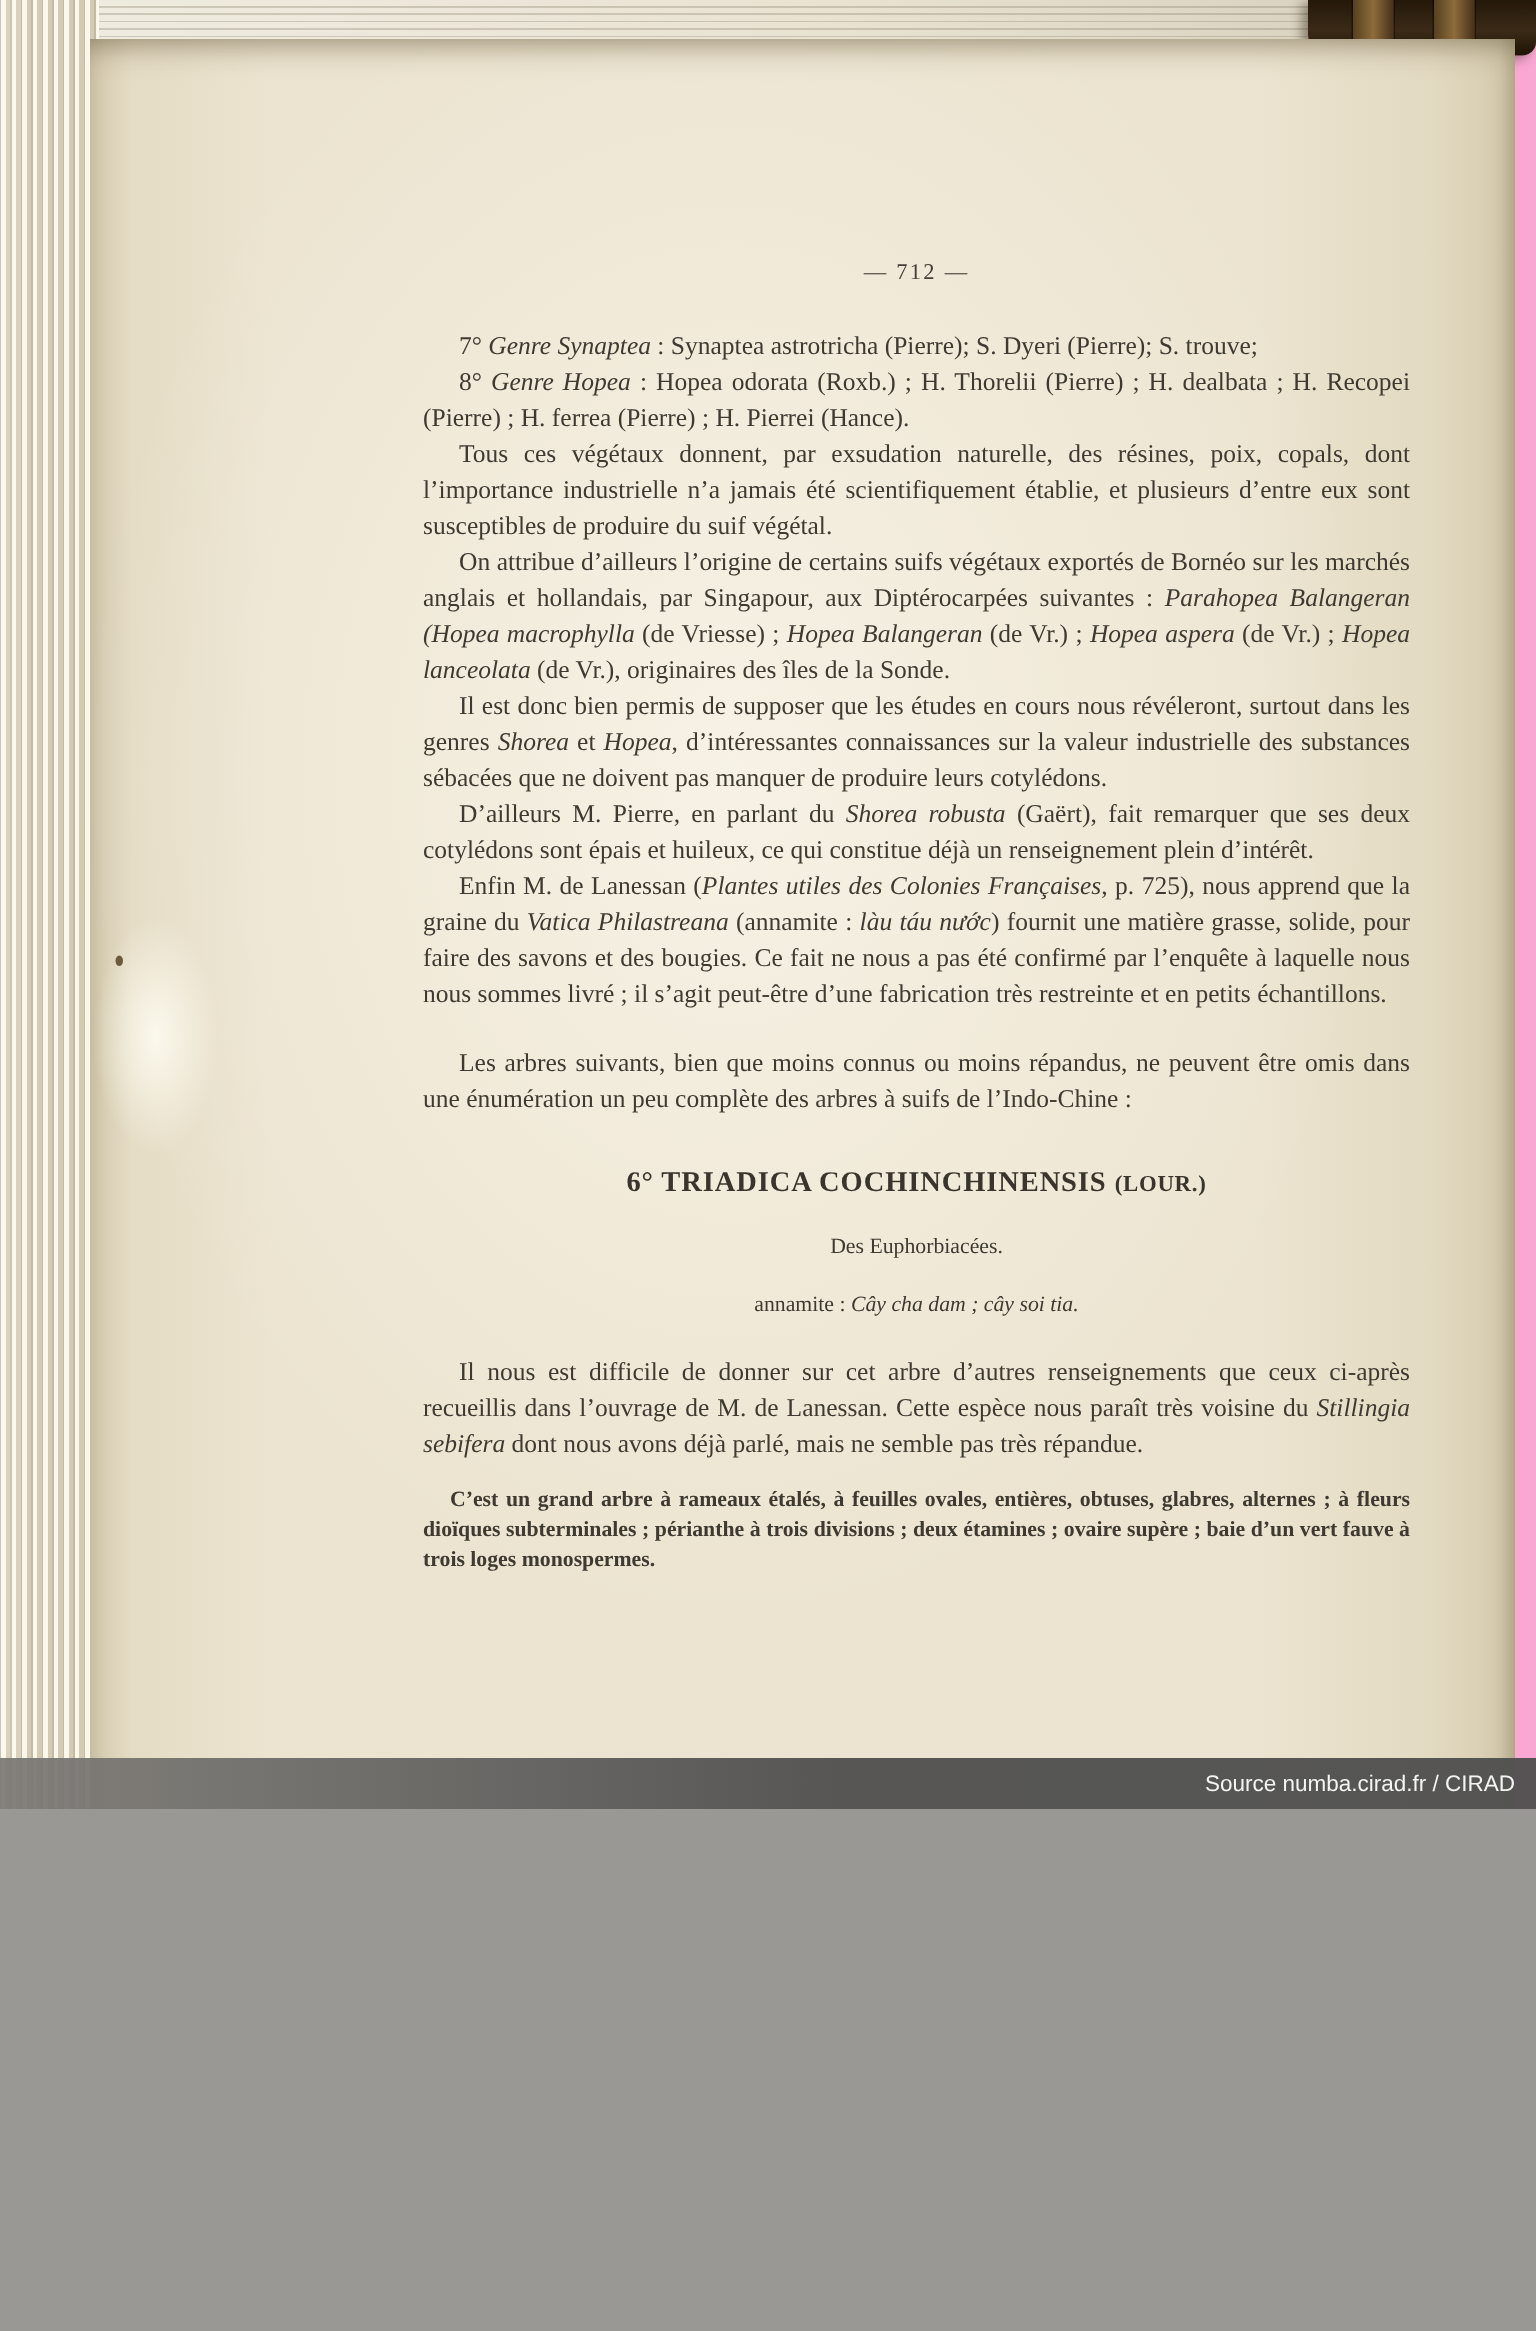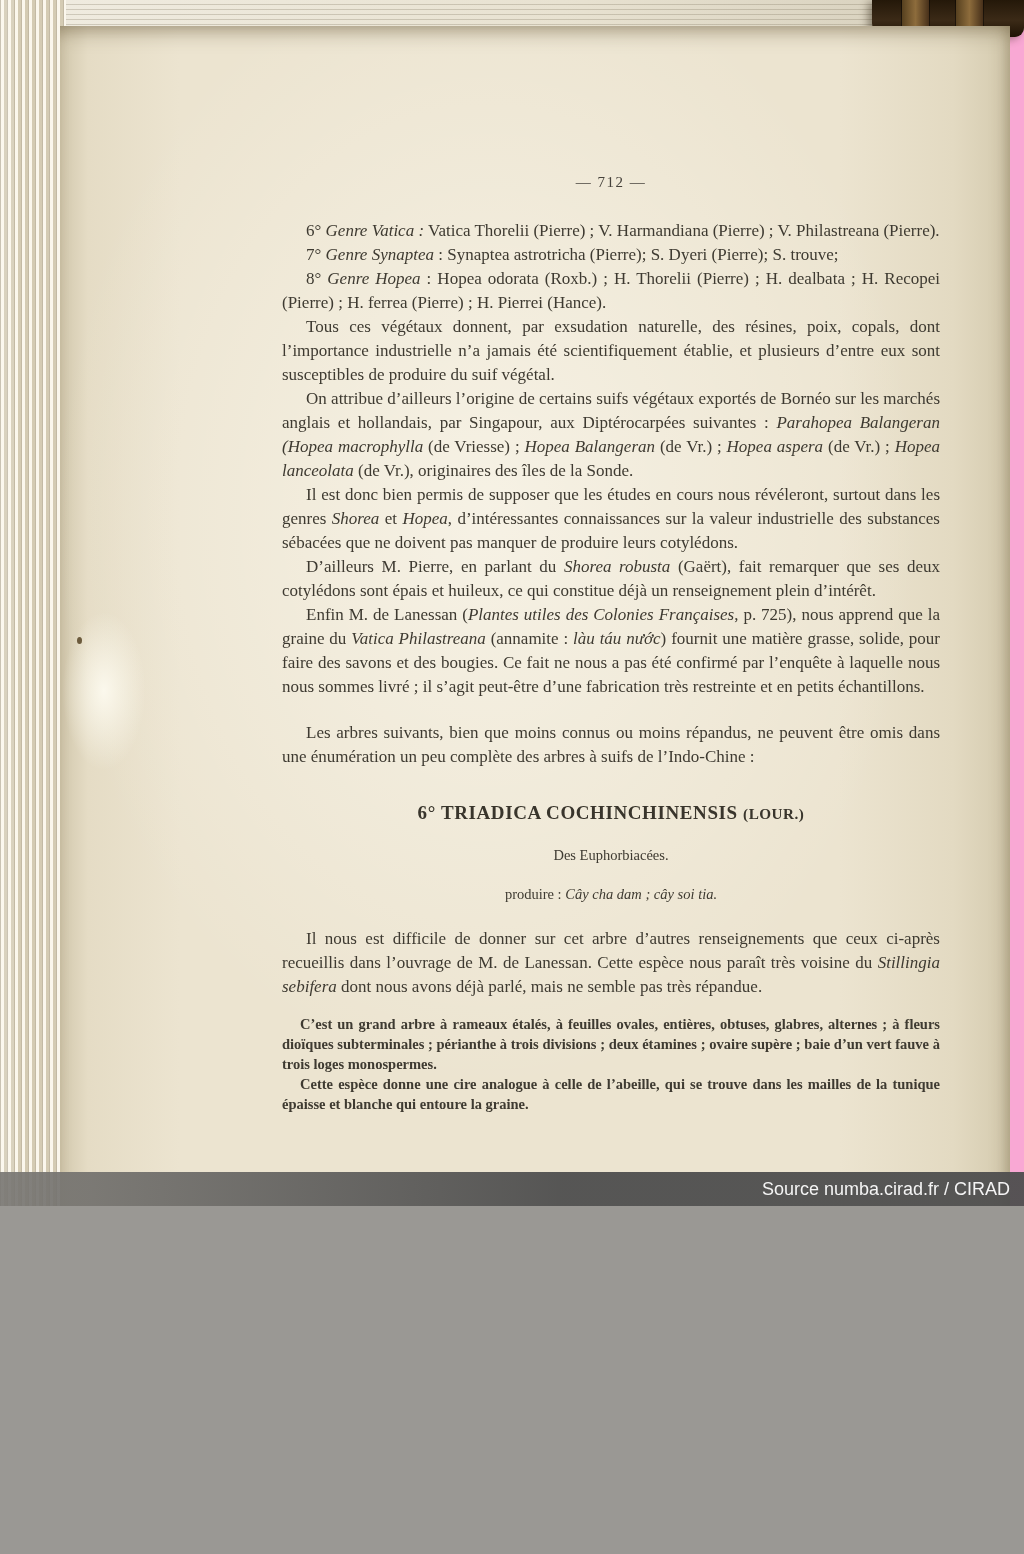--- a/index.html
+++ b/index.html
@@ -91,21 +91,21 @@
   .sm { font-size:0.8em; letter-spacing:0.5px; }
   
   .source-bar {
     position:absolute; left:0; right:0; bottom:0; height:34px;
     background:linear-gradient(90deg, rgba(122,120,116,0.92), rgba(78,78,78,0.95) 55%);
     display:flex; align-items:center; justify-content:flex-end;
     padding-right:14px; box-sizing:border-box;
   }
   .source-bar span {
     color:#f4f4f4; font-family:"Liberation Sans","DejaVu Sans",sans-serif;
-    font-size:18px;
+    font-size:15px;
     text-align:center;
   }
 </style>
 </head>
 <body>
 
 <div class="scan">
 
   <div class="top-edge"></div>
   <div class="left-edge"></div>
@@ -117,34 +117,32 @@
 
   <div class="page">
     <div class="stain-light"></div>
     <div class="stain-dark"></div>
     <div class="speck"></div>
   </div>
 
   <div class="content">
     <p class="page-number">— 712 —</p>
 
-  <p class="para body"><span>6° </span><span class="it">Genre Vatica :</span><span> Vatica Thorelii (Pierre) ; V. Harmandiana (Pierre) ; V. Philastreana (Pierre).</span></p>
       <p class="para body"><span>7° </span><span class="it">Genre Synaptea</span><span> : Synaptea astrotricha (Pierre); S. Dyeri (Pierre); S. trouve;</span></p>
       <p class="para body"><span>8° </span><span class="it">Genre Hopea</span><span> : Hopea odorata (Roxb.) ; H. Thorelii (Pierre) ; H. dealbata ; H. Recopei (Pierre) ; H. ferrea (Pierre) ; H. Pierrei (Hance).</span></p>
       <p class="para body"><span>Tous ces végétaux donnent, par exsudation naturelle, des résines, poix, copals, dont l’importance industrielle n’a jamais été scientifiquement établie, et plusieurs d’entre eux sont susceptibles de produire du suif végétal.</span></p>
       <p class="para body"><span>On attribue d’ailleurs l’origine de certains suifs végétaux exportés de Bornéo sur les marchés anglais et hollandais, par Singapour, aux Diptérocarpées suivantes : </span><span class="it">Parahopea Balangeran (Hopea macrophylla</span><span> (de Vriesse) ; </span><span class="it">Hopea Balangeran</span><span> (de Vr.) ; </span><span class="it">Hopea aspera</span><span> (de Vr.) ; </span><span class="it">Hopea lanceolata</span><span> (de Vr.), originaires des îles de la Sonde.</span></p>
       <p class="para body"><span>Il est donc bien permis de supposer que les études en cours nous révéleront, surtout dans les genres </span><span class="it">Shorea</span><span> et </span><span class="it">Hopea</span><span>, d’intéressantes connaissances sur la valeur industrielle des substances sébacées que ne doivent pas manquer de produire leurs cotylédons.</span></p>
       <p class="para body"><span>D’ailleurs M. Pierre, en parlant du </span><span class="it">Shorea robusta</span><span> (Gaërt), fait remarquer que ses deux cotylédons sont épais et huileux, ce qui constitue déjà un renseignement plein d’intérêt.</span></p>
       <p class="para body"><span>Enfin M. de Lanessan (</span><span class="it">Plantes utiles des Colonies Françaises</span><span>, p. 725), nous apprend que la graine du </span><span class="it">Vatica Philastreana</span><span> (annamite : </span><span class="it">làu táu nước</span><span>) fournit une matière grasse, solide, pour faire des savons et des bougies. Ce fait ne nous a pas été confirmé par l’enquête à laquelle nous nous sommes livré ; il s’agit peut-être d’une fabrication très restreinte et en petits échantillons.</span></p>
       <p class="para body spaced"><span>Les arbres suivants, bien que moins connus ou moins répandus, ne peuvent être omis dans une énumération un peu complète des arbres à suifs de l’Indo-Chine :</span></p>
       <p class="para heading"><span>6° TRIADICA COCHINCHINENSIS </span><span class="sm">(LOUR.)</span></p>
       <p class="para subline"><span>Des Euphorbiacées.</span></p>
-      <p class="para annamite-line"><span>produire : </span><span class="it">Cây cha dam ; cây soi tia.</span></p>
+      <p class="para annamite-line"><span>annamite : </span><span class="it">Cây cha dam ; cây soi tia.</span></p>
       <p class="para body"><span>Il nous est difficile de donner sur cet arbre d’autres renseignements que ceux ci-après recueillis dans l’ouvrage de M. de Lanessan. Cette espèce nous paraît très voisine du </span><span class="it">Stillingia sebifera</span><span> dont nous avons déjà parlé, mais ne semble pas très répandue.</span></p>
       <p class="para small first"><span>C’est un grand arbre à rameaux étalés, à feuilles ovales, entières, obtuses, glabres, alternes ; à fleurs dioïques subterminales ; périanthe à trois divisions ; deux étamines ; ovaire supère ; baie d’un vert fauve à trois loges monospermes.</span></p>
-      <p class="para small"><span>Cette espèce donne une cire analogue à celle de l’abeille, qui se trouve dans les mailles de la tunique épaisse et blanche qui entoure la graine.</span></p>
     </div>
 
   <div class="source-bar">
     <span>Source numba.cirad.fr / CIRAD</span>
   </div>
 
 </div>
 
 </body></html>

